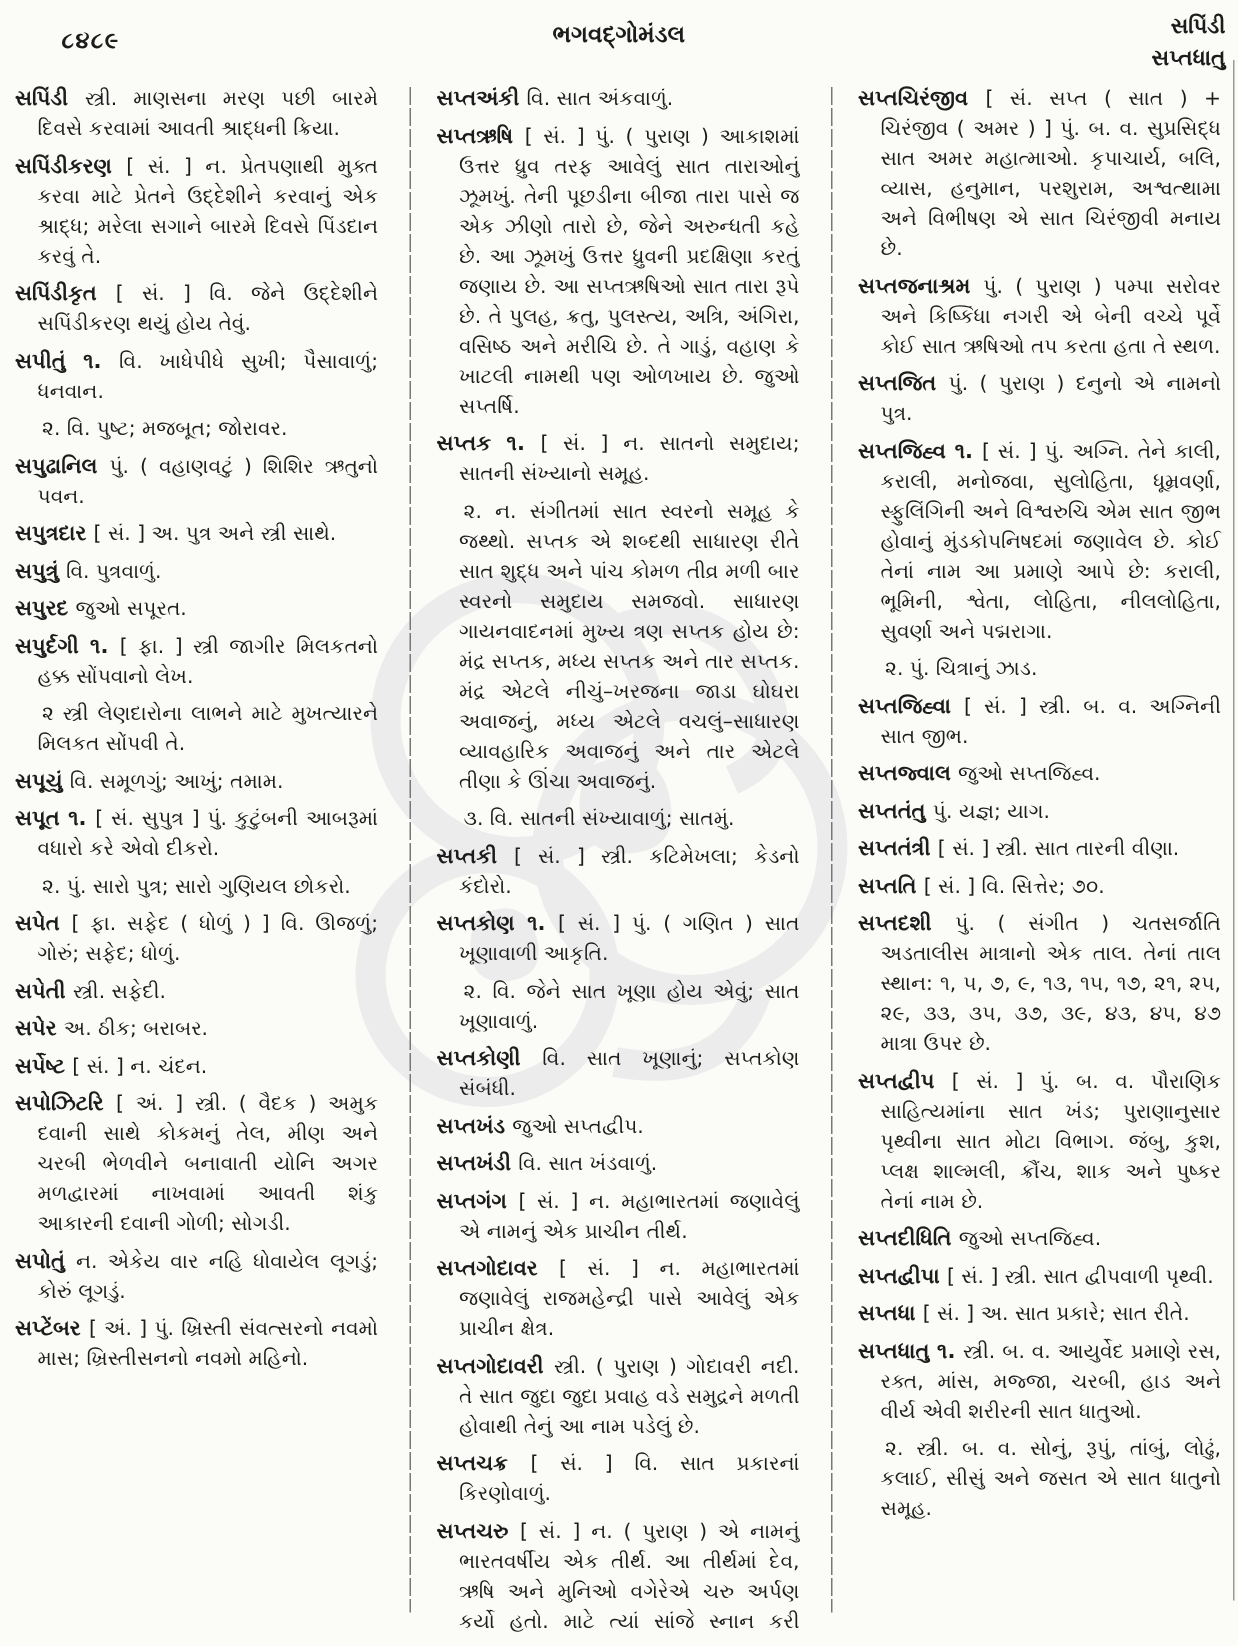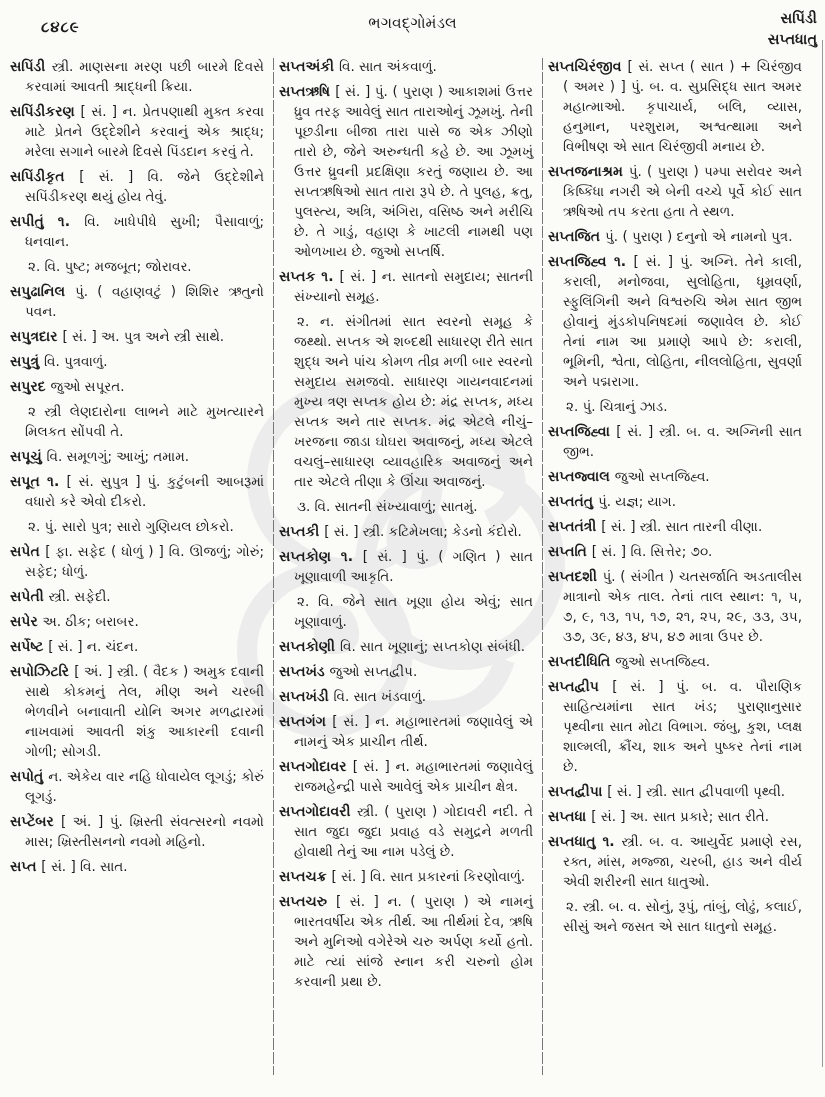--- a/index.html
+++ b/index.html
@@ -7,24 +7,24 @@
     width:825px;height:1097px;position:relative;overflow:hidden;
     background:var(--paper,#fbfbf8);
     font-family:"DejaVu Sans",sans-serif;
     color:var(--ink,#1c1c1c);
     -webkit-font-smoothing:antialiased;
   }
   .page{position:absolute;inset:0;}
   
   .header{position:absolute;top:6px;left:0;right:0;height:48px;}
   .page-number{position:absolute;left:30px;top:12px;font-size:15px;font-weight:bold;letter-spacing:1px;margin-left:11px;}
-  .book-title{position:absolute;left:0;right:0;top:8px;text-align:center;font-size:15.5px;font-weight:normal;}
+  .book-title{position:absolute;left:0;right:0;top:8px;text-align:center;font-size:15.5px;font-weight:bold;}
   .guide-words{position:absolute;right:8px;top:2px;text-align:right;font-size:14.5px;font-weight:bold;line-height:21px;}
   
-  .columns{position:absolute;top:56px;left:8px;right:5px;bottom:8px;display:flex;}
+  .columns{position:absolute;top:56px;left:8px;right:5px;bottom:8px;display:flex;gap:12px;}
   .col{width:262px;height:100%;overflow:hidden;padding:0 6px 0 2px;box-sizing:border-box;position:relative;z-index:2;}
   .col-rule{width:1px;background:linear-gradient(#777 85%,transparent 0);background-size:1px 14px;flex:none;margin:2px 3px 14px 3px;}
   .edge-line{position:absolute;right:2px;top:40px;bottom:30px;width:1px;background:#9a9a9a;z-index:1;}
   
   p.entry,p.sense{
     margin:0 0 5px 0;font-size:13.5px;line-height:20px;text-align:justify;
   }
   p.entry{padding-left:15px;text-indent:-15px;}
   p.sense{padding-left:15px;text-indent:3px;}
   b.hw{font-weight:bold;font-size:14px;}
@@ -63,32 +63,32 @@
     <div class="col">
         <p class="entry"><b class="hw">સપિંડી </b>સ્ત્રી. માણસના મરણ પછી બારમે દિવસે કરવામાં આવતી શ્રાદ્ધની ક્રિયા.</p>
         <p class="entry"><b class="hw">સપિંડીકરણ </b>[ સં. ] ન. પ્રેતપણાથી મુક્ત કરવા માટે પ્રેતને ઉદ્દેશીને કરવાનું એક શ્રાદ્ધ; મરેલા સગાને બારમે દિવસે પિંડદાન કરવું તે.</p>
         <p class="entry"><b class="hw">સપિંડીકૃત </b>[ સં. ] વિ. જેને ઉદ્દેશીને સપિંડીકરણ થયું હોય તેવું.</p>
         <p class="entry"><b class="hw">સપીતું ૧. </b>વિ. ખાધેપીધે સુખી; પૈસાવાળું; ધનવાન.</p>
         <p class="sense">૨. વિ. પુષ્ટ; મજબૂત; જોરાવર.</p>
         <p class="entry"><b class="hw">સપુઢાનિલ </b>પું. ( વહાણવટું ) શિશિર ઋતુનો પવન.</p>
         <p class="entry"><b class="hw">સપુત્રદાર </b>[ સં. ] અ. પુત્ર અને સ્ત્રી સાથે.</p>
         <p class="entry"><b class="hw">સપુત્રું </b>વિ. પુત્રવાળું.</p>
         <p class="entry"><b class="hw">સપુરદ </b>જુઓ સપૂરત.</p>
+        <p class="entry"><b class="hw">સપુર્દગી ૧. </b>[ ફા. ] સ્ત્રી જાગીર મિલકતનો હક્ક સોંપવાનો લેખ.</p>
         <p class="sense">૨ સ્ત્રી લેણદારોના લાભને માટે મુખત્યારને મિલકત સોંપવી તે.</p>
         <p class="entry"><b class="hw">સપૂચું </b>વિ. સમૂળગું; આખું; તમામ.</p>
         <p class="entry"><b class="hw">સપૂત ૧. </b>[ સં. સુપુત્ર ] પું. કુટુંબની આબરૂમાં વધારો કરે એવો દીકરો.</p>
         <p class="sense">૨. પું. સારો પુત્ર; સારો ગુણિયલ છોકરો.</p>
         <p class="entry"><b class="hw">સપેત </b>[ ફા. સફેદ ( ધોળું ) ] વિ. ઊજળું; ગોરું; સફેદ; ધોળું.</p>
         <p class="entry"><b class="hw">સપેતી </b>સ્ત્રી. સફેદી.</p>
         <p class="entry"><b class="hw">સપેર </b>અ. ઠીક; બરાબર.</p>
         <p class="entry"><b class="hw">સર્પેષ્ટ </b>[ સં. ] ન. ચંદન.</p>
         <p class="entry"><b class="hw">સપોઝિટરિ </b>[ અં. ] સ્ત્રી. ( વૈદક ) અમુક દવાની સાથે કોકમનું તેલ, મીણ અને ચરબી ભેળવીને બનાવાતી યોનિ અગર મળદ્વારમાં નાખવામાં આવતી શંકુ આકારની દવાની ગોળી; સોગડી.</p>
         <p class="entry"><b class="hw">સપોતું </b>ન. એકેય વાર નહિ ધોવાયેલ લૂગડું; કોરું લૂગડું.</p>
         <p class="entry"><b class="hw">સપ્ટેંબર </b>[ અં. ] પું. ખ્રિસ્તી સંવત્સરનો નવમો માસ; ખ્રિસ્તીસનનો નવમો મહિનો.</p>
-        <p class="entry"><b class="hw">સપ્ત </b>[ સં. ] વિ. સાત.</p>
       </div>
     <div class="col-rule"></div>
     <div class="col">
         <p class="entry"><b class="hw">સપ્તઅંકી </b>વિ. સાત અંકવાળું.</p>
         <p class="entry"><b class="hw">સપ્તઋષિ </b>[ સં. ] પું. ( પુરાણ ) આકાશમાં ઉત્તર ધ્રુવ તરફ આવેલું સાત તારાઓનું ઝૂમખું. તેની પૂછડીના બીજા તારા પાસે જ એક ઝીણો તારો છે, જેને અરુન્ધતી કહે છે. આ ઝૂમખું ઉત્તર ધ્રુવની પ્રદક્ષિણા કરતું જણાય છે. આ સપ્તઋષિઓ સાત તારા રૂપે છે. તે પુલહ, ક્રતુ, પુલસ્ત્ય, અત્રિ, અંગિરા, વસિષ્ઠ અને મરીચિ છે. તે ગાડું, વહાણ કે ખાટલી નામથી પણ ઓળખાય છે. જુઓ સપ્તર્ષિ.</p>
         <p class="entry"><b class="hw">સપ્તક ૧. </b>[ સં. ] ન. સાતનો સમુદાય; સાતની સંખ્યાનો સમૂહ.</p>
         <p class="sense">૨. ન. સંગીતમાં સાત સ્વરનો સમૂહ કે જથ્થો. સપ્તક એ શબ્દથી સાધારણ રીતે સાત શુદ્ધ અને પાંચ કોમળ તીવ્ર મળી બાર સ્વરનો સમુદાય સમજવો. સાધારણ ગાયનવાદનમાં મુખ્ય ત્રણ સપ્તક હોય છે: મંદ્ર સપ્તક, મધ્ય સપ્તક અને તાર સપ્તક. મંદ્ર એટલે નીચું–ખરજના જાડા ઘોઘરા અવાજનું, મધ્ય એટલે વચલું–સાધારણ વ્યાવહારિક અવાજનું અને તાર એટલે તીણા કે ઊંચા અવાજનું.</p>
         <p class="sense">૩. વિ. સાતની સંખ્યાવાળું; સાતમું.</p>
         <p class="entry"><b class="hw">સપ્તકી </b>[ સં. ] સ્ત્રી. કટિમેખલા; કેડનો કંદોરો.</p>
         <p class="entry"><b class="hw">સપ્તકોણ ૧. </b>[ સં. ] પું. ( ગણિત ) સાત ખૂણાવાળી આકૃતિ.</p>
@@ -108,22 +108,22 @@
         <p class="entry"><b class="hw">સપ્તજનાશ્રમ </b>પું. ( પુરાણ ) પમ્પા સરોવર અને કિષ્કિંધા નગરી એ બેની વચ્ચે પૂર્વે કોઈ સાત ઋષિઓ તપ કરતા હતા તે સ્થળ.</p>
         <p class="entry"><b class="hw">સપ્તજિત </b>પું. ( પુરાણ ) દનુનો એ નામનો પુત્ર.</p>
         <p class="entry"><b class="hw">સપ્તજિહ્વ ૧. </b>[ સં. ] પું. અગ્નિ. તેને કાલી, કરાલી, મનોજવા, સુલોહિતા, ધૂમ્રવર્ણા, સ્ફુલિંગિની અને વિશ્વરુચિ એમ સાત જીભ હોવાનું મુંડકોપનિષદમાં જણાવેલ છે. કોઈ તેનાં નામ આ પ્રમાણે આપે છે: કરાલી, ભૂમિની, શ્વેતા, લોહિતા, નીલલોહિતા, સુવર્ણા અને પદ્મરાગા.</p>
         <p class="sense">૨. પું. ચિત્રાનું ઝાડ.</p>
         <p class="entry"><b class="hw">સપ્તજિહ્વા </b>[ સં. ] સ્ત્રી. બ. વ. અગ્નિની સાત જીભ.</p>
         <p class="entry"><b class="hw">સપ્તજ્વાલ </b>જુઓ સપ્તજિહ્વ.</p>
         <p class="entry"><b class="hw">સપ્તતંતુ </b>પું. યજ્ઞ; યાગ.</p>
         <p class="entry"><b class="hw">સપ્તતંત્રી </b>[ સં. ] સ્ત્રી. સાત તારની વીણા.</p>
         <p class="entry"><b class="hw">સપ્તતિ </b>[ સં. ] વિ. સિત્તેર; ૭૦.</p>
         <p class="entry"><b class="hw">સપ્તદશી </b>પું. ( સંગીત ) ચતસર્જાતિ અડતાલીસ માત્રાનો એક તાલ. તેનાં તાલ સ્થાન: ૧, ૫, ૭, ૯, ૧૩, ૧૫, ૧૭, ૨૧, ૨૫, ૨૯, ૩૩, ૩૫, ૩૭, ૩૯, ૪૩, ૪૫, ૪૭ માત્રા ઉપર છે.</p>
+        <p class="entry"><b class="hw">સપ્તદ્વીપ </b>[ સં. ] પું. બ. વ. પૌરાણિક સાહિત્યમાંના સાત ખંડ; પુરાણાનુસાર પૃથ્વીના સાત મોટા વિભાગ. જંબુ, કુશ, પ્લક્ષ શાલ્મલી, ક્રૌંચ, શાક અને પુષ્કર તેનાં નામ છે.</p>
         <p class="entry"><b class="hw">સપ્તદીધિતિ </b>જુઓ સપ્તજિહ્વ.</p>
-        <p class="entry"><b class="hw">સપ્તદ્વીપ </b>[ સં. ] પું. બ. વ. પૌરાણિક સાહિત્યમાંના સાત ખંડ; પુરાણાનુસાર પૃથ્વીના સાત મોટા વિભાગ. જંબુ, કુશ, પ્લક્ષ શાલ્મલી, ક્રૌંચ, શાક અને પુષ્કર તેનાં નામ છે.</p>
         <p class="entry"><b class="hw">સપ્તદ્વીપા </b>[ સં. ] સ્ત્રી. સાત દ્વીપવાળી પૃથ્વી.</p>
         <p class="entry"><b class="hw">સપ્તધા </b>[ સં. ] અ. સાત પ્રકારે; સાત રીતે.</p>
         <p class="entry"><b class="hw">સપ્તધાતુ ૧. </b>સ્ત્રી. બ. વ. આયુર્વેદ પ્રમાણે રસ, રક્ત, માંસ, મજ્જા, ચરબી, હાડ અને વીર્ય એવી શરીરની સાત ધાતુઓ.</p>
         <p class="sense">૨. સ્ત્રી. બ. વ. સોનું, રૂપું, તાંબું, લોઢું, કલાઈ, સીસું અને જસત એ સાત ધાતુનો સમૂહ.</p>
       </div>
   </div>
 
   <div class="edge-line"></div>
 </div>
 

